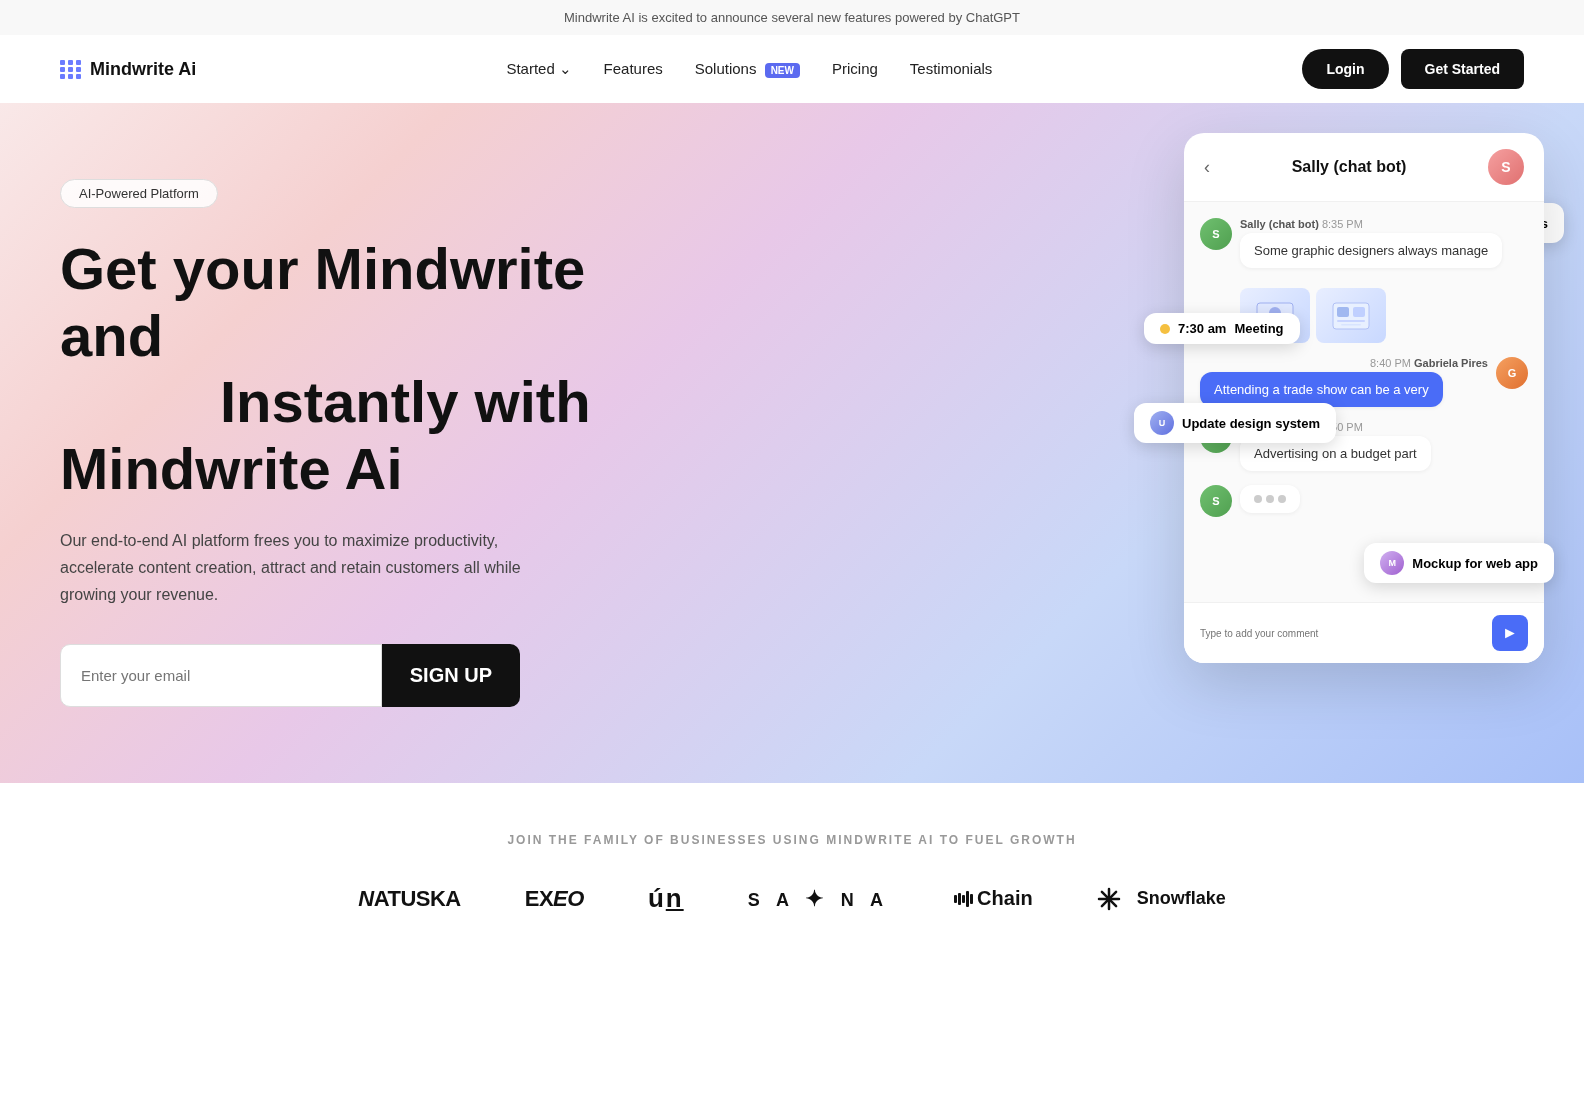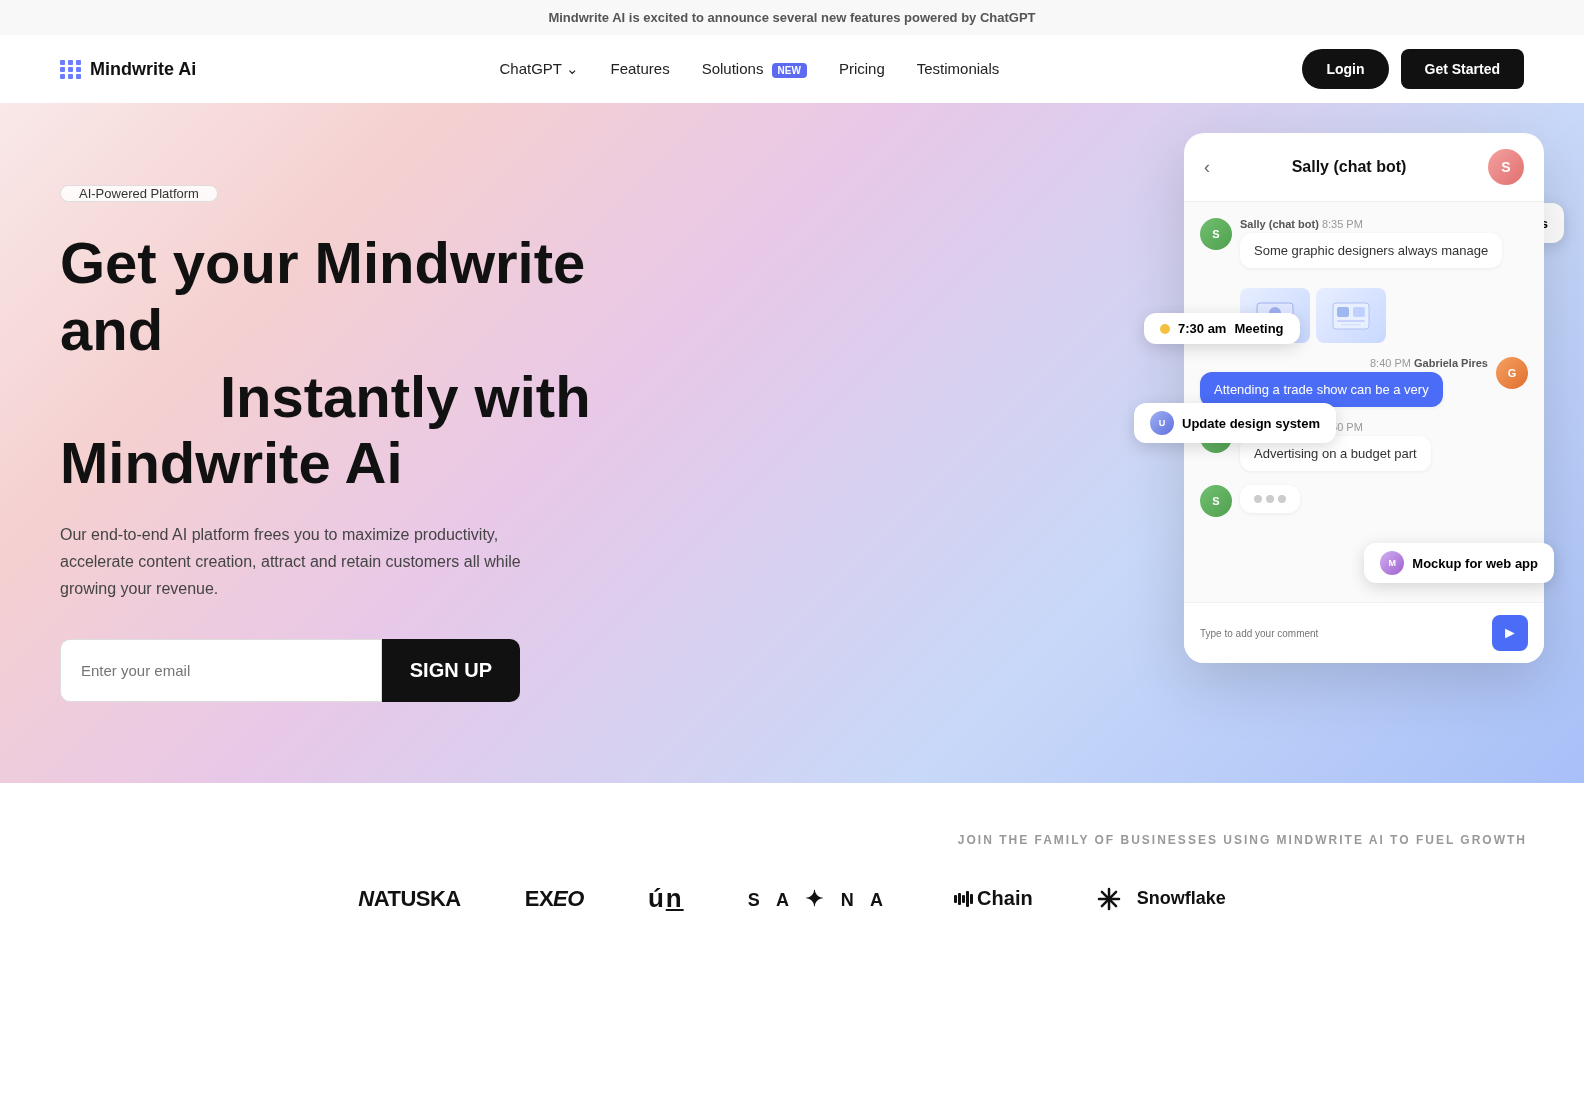--- a/index.html
+++ b/index.html
@@ -5,21 +5,20 @@
     * { margin: 0; padding: 0; box-sizing: border-box; }
     body { font-family: -apple-system, BlinkMacSystemFont, 'Segoe UI', sans-serif; overflow-x: hidden; }
 
     
     .top-banner {
       background: #f8f8f8;
       text-align: center;
       padding: 10px;
       font-size: 13px;
       color: #555;
-      font-weight: bold;
     }
 
     
     .navbar {
       display: flex;
       align-items: center;
       justify-content: space-between;
       padding: 14px 60px;
       background: rgba(255,255,255,0.85);
       backdrop-filter: blur(10px);
@@ -106,21 +105,21 @@
     .hero-left {
       flex: 1;
       max-width: 640px;
       z-index: 10;
     }
     .hero-tag {
       display: inline-block;
       background: rgba(255,255,255,0.85);
       border: 1px solid #ddd;
       border-radius: 50px;
-      padding: 0 18px;
+      padding: 6px 18px;
       font-size: 13px;
       color: #333;
       margin-bottom: 28px;
     }
     .hero-title {
       font-size: 58px;
       font-weight: 800;
       line-height: 1.15;
       color: #111;
       margin-bottom: 24px;
@@ -374,21 +373,21 @@
       align-items: center;
       justify-content: center;
       cursor: pointer;
       font-size: 16px;
     }
 
     
     .logos-section {
       background: #fff;
       padding: 50px 57px;
-      text-align: right;
+      text-align: center;
     }
     .logos-label {
       font-size: 12px;
       font-weight: 600;
       letter-spacing: 2px;
       color: #999;
       margin-bottom: 36px;
     }
     .logos-row {
       display: flex;
@@ -438,21 +437,21 @@
         <div class="logo-dot"></div>
       <div class="logo-dot"></div>
         <div class="logo-dot"></div>
         <div class="logo-dot"></div>
     </div>
     <span>Mindwrite Ai</span>
   </div>
 
   <ul class="nav-links">
     <li>
-      <a href="#"><span>ChatGPT</span> ⌄</a>
+      <a href="#"><span>Started</span> ⌄</a>
     </li>
     <li>
       <a href="#"><span>Features</span></a>
     </li>
     <li>
       <a href="#">
         <span>Solutions</span>
         <span class="nav-badge">NEW</span>
       </a>
     </li>

